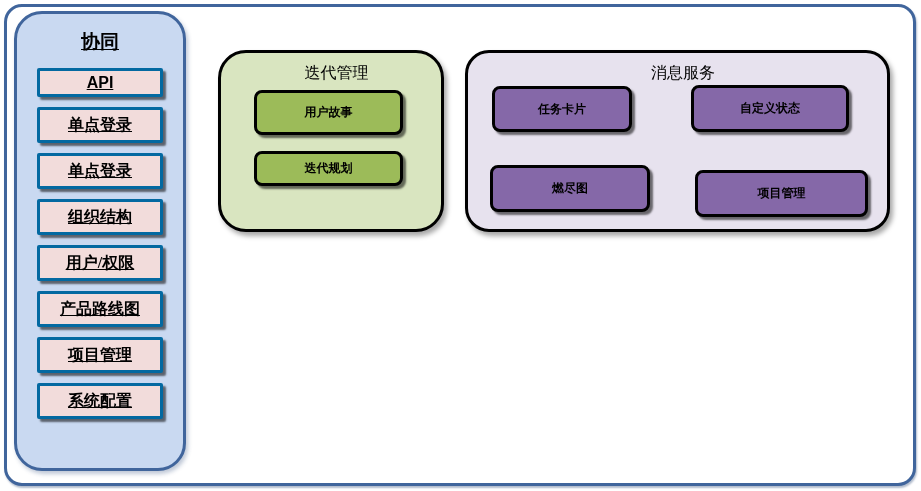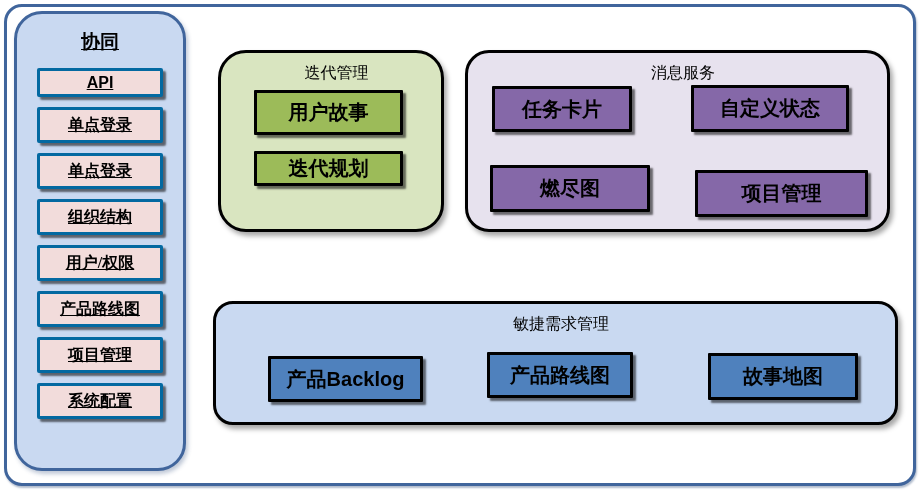--- a/index.html
+++ b/index.html
@@ -57,24 +57,24 @@
     margin-top:10px;text-align:center;
     font-size:16px;font-weight:normal;padding-left:11px;
   }
   .panel.green{left:218px;top:50px;width:226px;height:182px;border-radius:28px;background:var(--green-panel-fill);}
   .panel.purple{left:465px;top:50px;width:425px;height:182px;border-radius:24px;background:var(--purple-panel-fill);}
   .panel.blue{left:213px;top:301px;width:685px;height:124px;border-radius:20px;background:var(--panel-blue-fill);}
 
   
   .node{
     position:absolute;
-    border:3px solid #000;border-radius:1px;
+    border:3px solid #000;border-radius:8px;
     box-shadow:3px 3px 2px rgba(0,0,0,0.55);
     display:flex;align-items:center;justify-content:center;
-    font-size:20px;font-weight:bold;
+    font-size:12px;font-weight:bold;
   }
   .zh{font-family:"Liberation Serif","DejaVu Serif",serif;font-weight:bold;}
   .en{font-family:"Liberation Sans","DejaVu Sans",sans-serif;font-weight:bold;}
   .pill .zh{font-family:"Liberation Serif","DejaVu Serif",serif;}
 
   .node.green{background:var(--green-box-fill);}
   .node.purple{background:var(--purple-box-fill);}
   .node.blue{background:var(--blue-box-fill);}
 
   
@@ -153,26 +153,13 @@
       <span class="zh">自定义状态</span>
     </div>
     <div class="node purple n-burndown">
       <span class="zh">燃尽图</span>
     </div>
     <div class="node purple n-taskdist">
       <span class="zh">项目管理</span>
     </div>
   </section>
 
-  <section class="panel blue">
-    <div class="panel-title">敏捷需求管理</div>
-    <div class="node blue n-backlog">
-      <span class="zh">产品</span>
-        <span class="en">Backlog</span>
-    </div>
-    <div class="node blue n-roadmap">
-      <span class="zh">产品路线图</span>
-    </div>
-    <div class="node blue n-storymap">
-      <span class="zh">故事地图</span>
-    </div>
-  </section>
 </div>
 
 </body></html>

